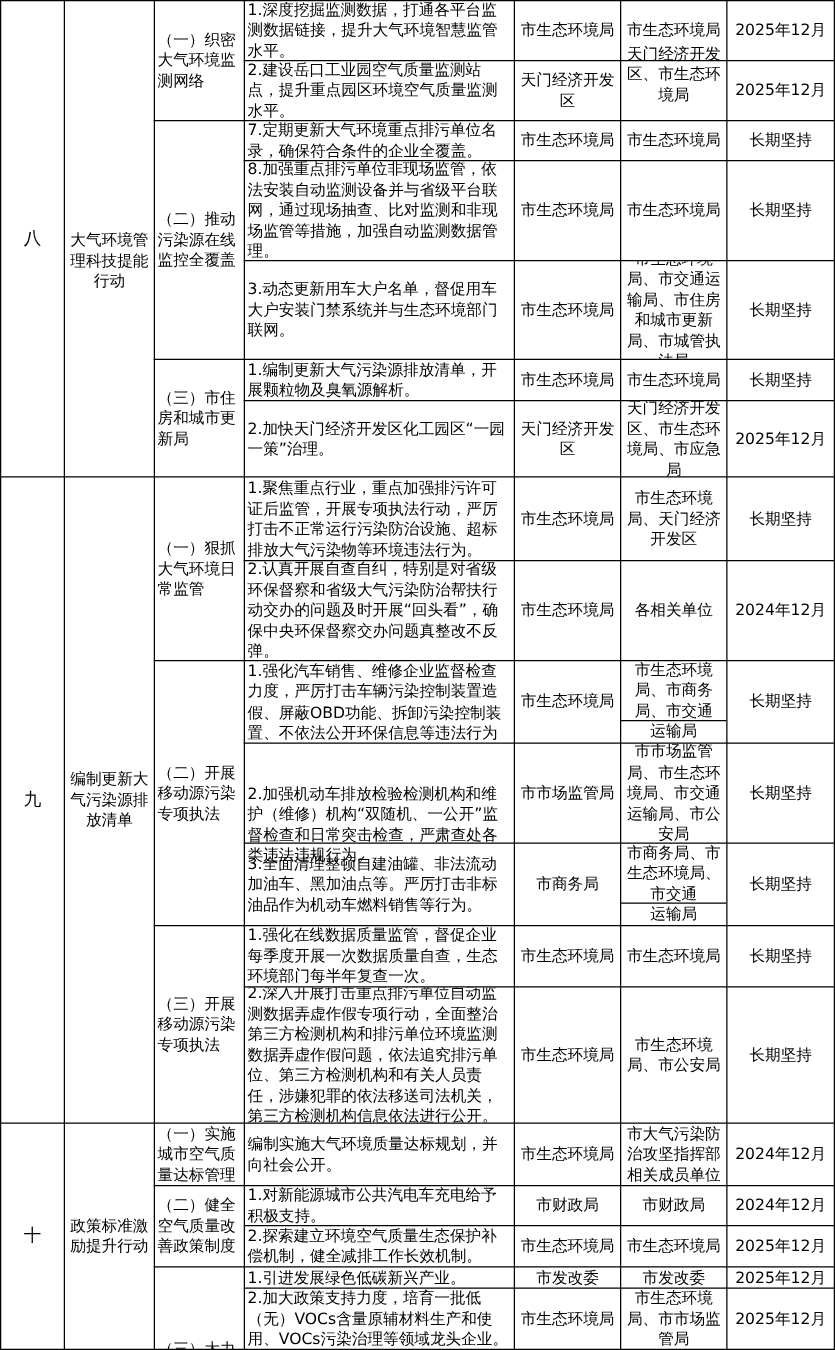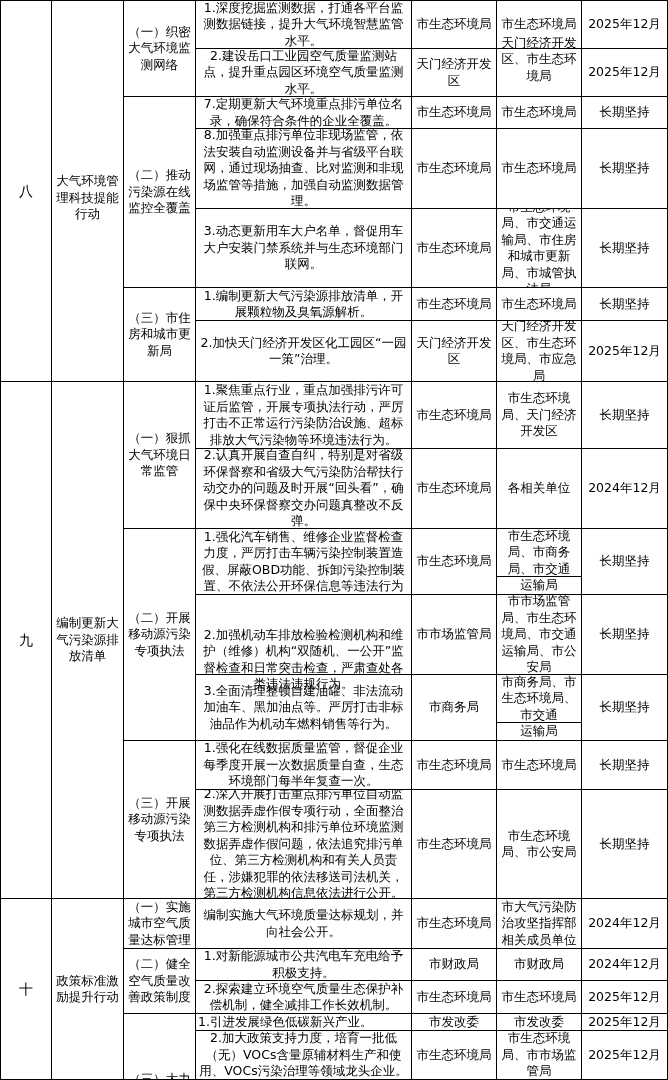--- a/index.html
+++ b/index.html
@@ -1,21 +1,21 @@
 <!DOCTYPE html>
 <html><head>
 <meta charset="utf-8">
 <style>
   html, body { margin:0; padding:0; background:#ffffff; }
   body { width:668px; height:1080px; position:relative; overflow:hidden;
          font-family:"DejaVu Sans", "Liberation Sans", sans-serif; color:#000; }
   .c { position:absolute; box-sizing:border-box; font-size:12.5px; line-height:16.5px;
        display:flex; align-items:center; overflow:hidden; }
   .center { justify-content:center; text-align:center; }
-  .left { justify-content:flex-start; text-align:center; }
+  .left { justify-content:flex-start; text-align:left; }
   .c span { display:block; padding:0 2px; word-break:break-all; }
   .num { font-size:14px; }
   .hl { position:absolute; background:#000; height:1px; }
   .vl { position:absolute; background:#000; width:1px; }
 </style>
 </head>
 <body>
 
 <div>
 
@@ -52,21 +52,21 @@
   <div class="hl" style="left:195px;top:980px;width:473px"></div>
   <div class="hl" style="left:195px;top:1030px;width:473px"></div>
 
   <div class="hl" style="left:496px;top:576px;width:85px"></div>
   <div class="hl" style="left:496px;top:722px;width:85px"></div>
 </div>
 
 <div class="c center num" style="left:1px;top:1px;width:50px;height:380px">
     <span>八</span>
   </div>
-<div class="c center" style="left:52px;top:8px;width:71px;height:380px">
+<div class="c center" style="left:52px;top:19px;width:71px;height:380px">
     <span>大气环境管理科技提能行动</span>
   </div>
 
 <div class="c left" style="left:124px;top:1px;width:71px;height:95px">
     <span>（一）织密大气环境监测网络</span>
   </div>
 <div class="c left" style="left:196px;top:1px;width:215px;height:47px">
     <span>1.深度挖掘监测数据，打通各平台监测数据链接，提升大气环境智慧监管水平。</span>
   </div>
 <div class="c center" style="left:412px;top:1px;width:84px;height:47px">

